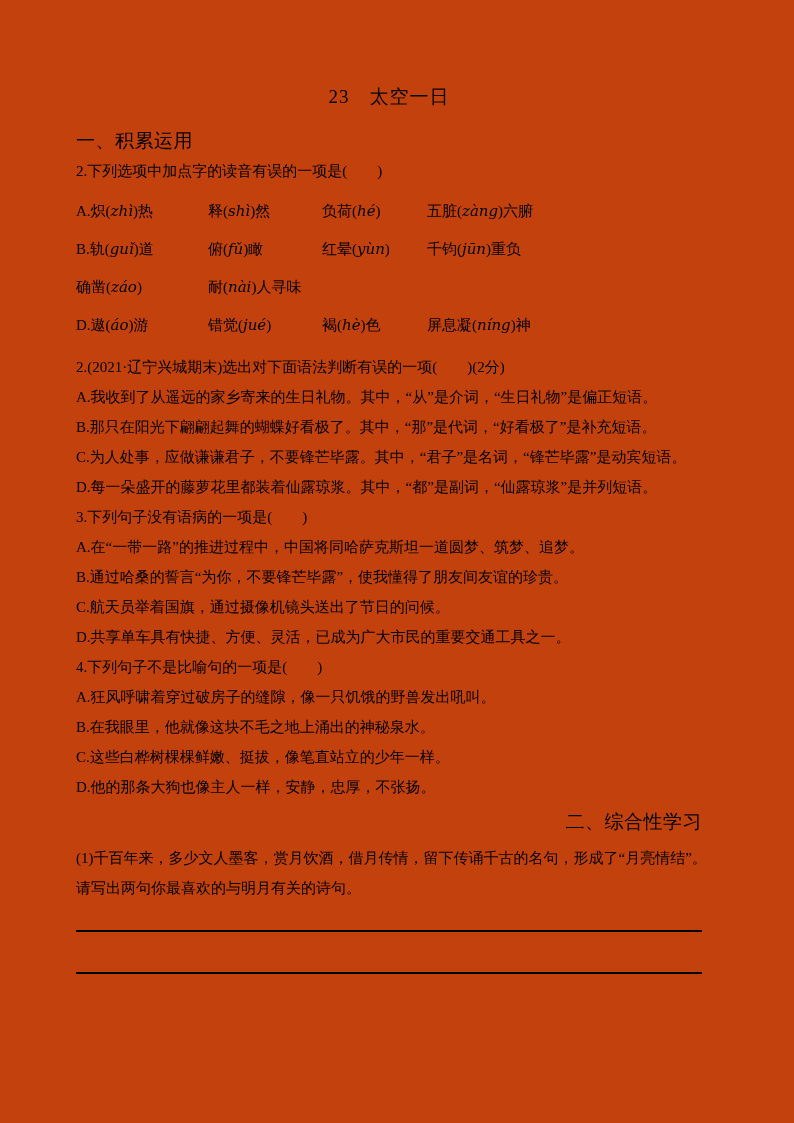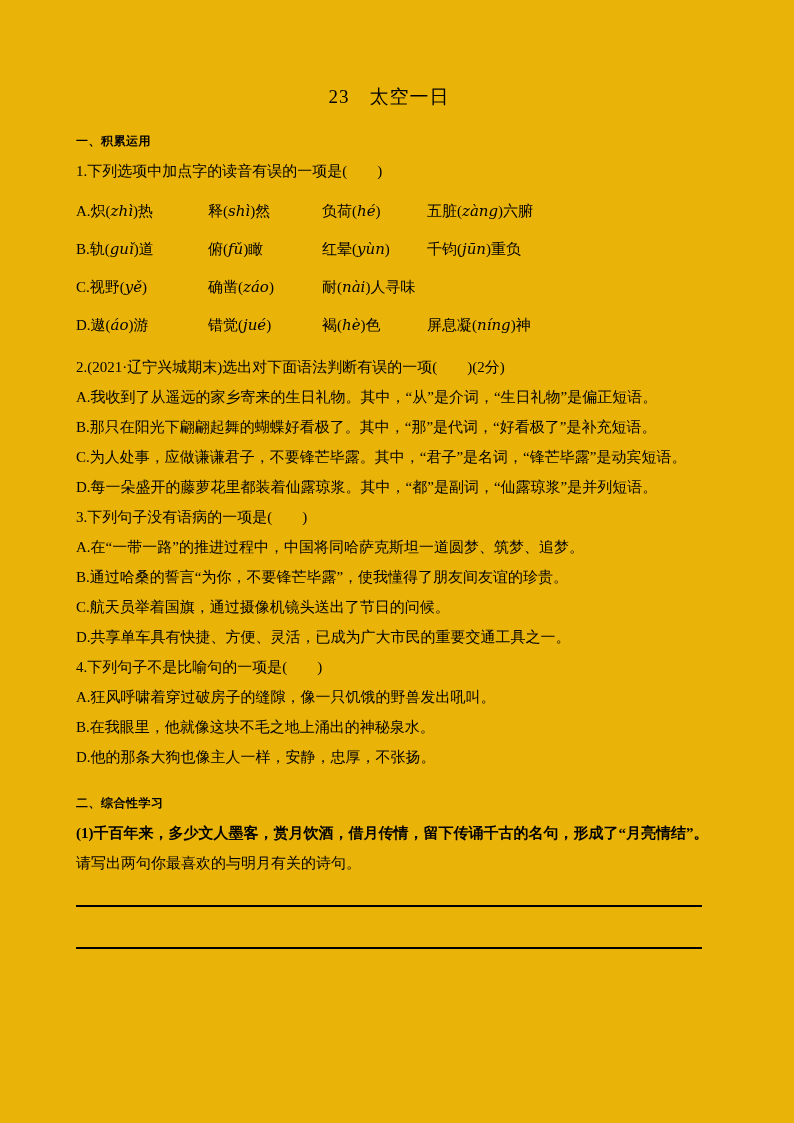--- a/index.html
+++ b/index.html
@@ -6,50 +6,50 @@
     margin: 0;
     padding: 0;
     background: #ffffff;
   }
   .page {
     position: relative;
     width: 794px;
     height: 1123px;
     box-sizing: border-box;
     padding: 84px 92px 0 76px;
-    background: #eab308;
+    background: #c2410c;
     color: #000000;
     font-family: "Liberation Serif", "DejaVu Serif", serif;
     overflow: hidden;
   }
   .title {
     margin: 0 0 16px 0;
     font-size: 19px;
     line-height: 26px;
     font-weight: normal;
     text-align: center;
     letter-spacing: 1px;
   }
   .sec-heading {
     margin: 0;
-    font-size: 12px;
+    font-size: 19px;
     line-height: 30px;
-    font-weight: bold;
+    font-weight: normal;
     letter-spacing: 0.5px;
   }
-  .sec-heading.second { margin-top: 16px; }
+  .sec-heading.second { margin-top: 5px; text-align: right; }
   .para {
     margin: 0;
     font-size: 15px;
     line-height: 30px;
     white-space: nowrap;
   }
   .stem-q2 { margin-top: 8px; }
   .stem-q4 { }
-  .sub-first { margin-top: 0; font-weight: bold; }
+  .sub-first { margin-top: 6px; }
   .q1-row {
     display: flex;
     font-size: 15px;
     line-height: 38px;
     white-space: nowrap;
   }
   .q1-row.first { margin-top: 6px; }
   .q1-row .cell:nth-child(1) { width: 132px; }
   .q1-row .cell:nth-child(2) { width: 114px; }
   .q1-row .cell:nth-child(3) { width: 105px; }
@@ -66,36 +66,35 @@
 </style>
 </head>
 <body>
 
 <div class="page">
 
   <h1 class="title">23　太空一日</h1>
 
   <h2 class="sec-heading">一、积累运用</h2>
 
-  <p class="para">1.下列选项中加点字的读音有误的一项是(　　)</p>
+  <p class="para">2.下列选项中加点字的读音有误的一项是(　　)</p>
 
   <div class="q1-row first">
     <span class="cell">A.炽(<i class="py">zhì</i>)热</span>
     <span class="cell">释(<i class="py">shì</i>)然</span>
     <span class="cell">负荷(<i class="py">hé</i>)</span>
     <span class="cell">五脏(<i class="py">zàng</i>)六腑</span>
   </div>
   <div class="q1-row">
     <span class="cell">B.轨(<i class="py">guǐ</i>)道</span>
     <span class="cell">俯(<i class="py">fǔ</i>)瞰</span>
     <span class="cell">红晕(<i class="py">yùn</i>)</span>
     <span class="cell">千钧(<i class="py">jūn</i>)重负</span>
   </div>
   <div class="q1-row">
-    <span class="cell">C.视野(<i class="py">yě</i>)</span>
     <span class="cell">确凿(<i class="py">záo</i>)</span>
     <span class="cell">耐(<i class="py">nài</i>)人寻味</span>
   </div>
   <div class="q1-row">
     <span class="cell">D.遨(<i class="py">áo</i>)游</span>
     <span class="cell">错觉(<i class="py">jué</i>)</span>
     <span class="cell">褐(<i class="py">hè</i>)色</span>
     <span class="cell">屏息凝(<i class="py">níng</i>)神</span>
   </div>
 
@@ -107,20 +106,21 @@
 
   <p class="para">3.下列句子没有语病的一项是(　　)</p>
   <p class="para">A.在“一带一路”的推进过程中，中国将同哈萨克斯坦一道圆梦、筑梦、追梦。</p>
   <p class="para">B.通过哈桑的誓言“为你，不要锋芒毕露”，使我懂得了朋友间友谊的珍贵。</p>
   <p class="para">C.航天员举着国旗，通过摄像机镜头送出了节日的问候。</p>
   <p class="para">D.共享单车具有快捷、方便、灵活，已成为广大市民的重要交通工具之一。</p>
 
   <p class="para stem-q4">4.下列句子不是比喻句的一项是(　　)</p>
   <p class="para">A.狂风呼啸着穿过破房子的缝隙，像一只饥饿的野兽发出吼叫。</p>
   <p class="para">B.在我眼里，他就像这块不毛之地上涌出的神秘泉水。</p>
+  <p class="para">C.这些白桦树棵棵鲜嫩、挺拔，像笔直站立的少年一样。</p>
   <p class="para">D.他的那条大狗也像主人一样，安静，忠厚，不张扬。</p>
 
   <h2 class="sec-heading second">二、综合性学习</h2>
 
   <p class="para sub-first">(1)千百年来，多少文人墨客，赏月饮酒，借月传情，留下传诵千古的名句，形成了“月亮情结”。</p>
   <p class="para">请写出两句你最喜欢的与明月有关的诗句。</p>
 
   <div class="answer-line first"></div>
   <div class="answer-line second"></div>
 

